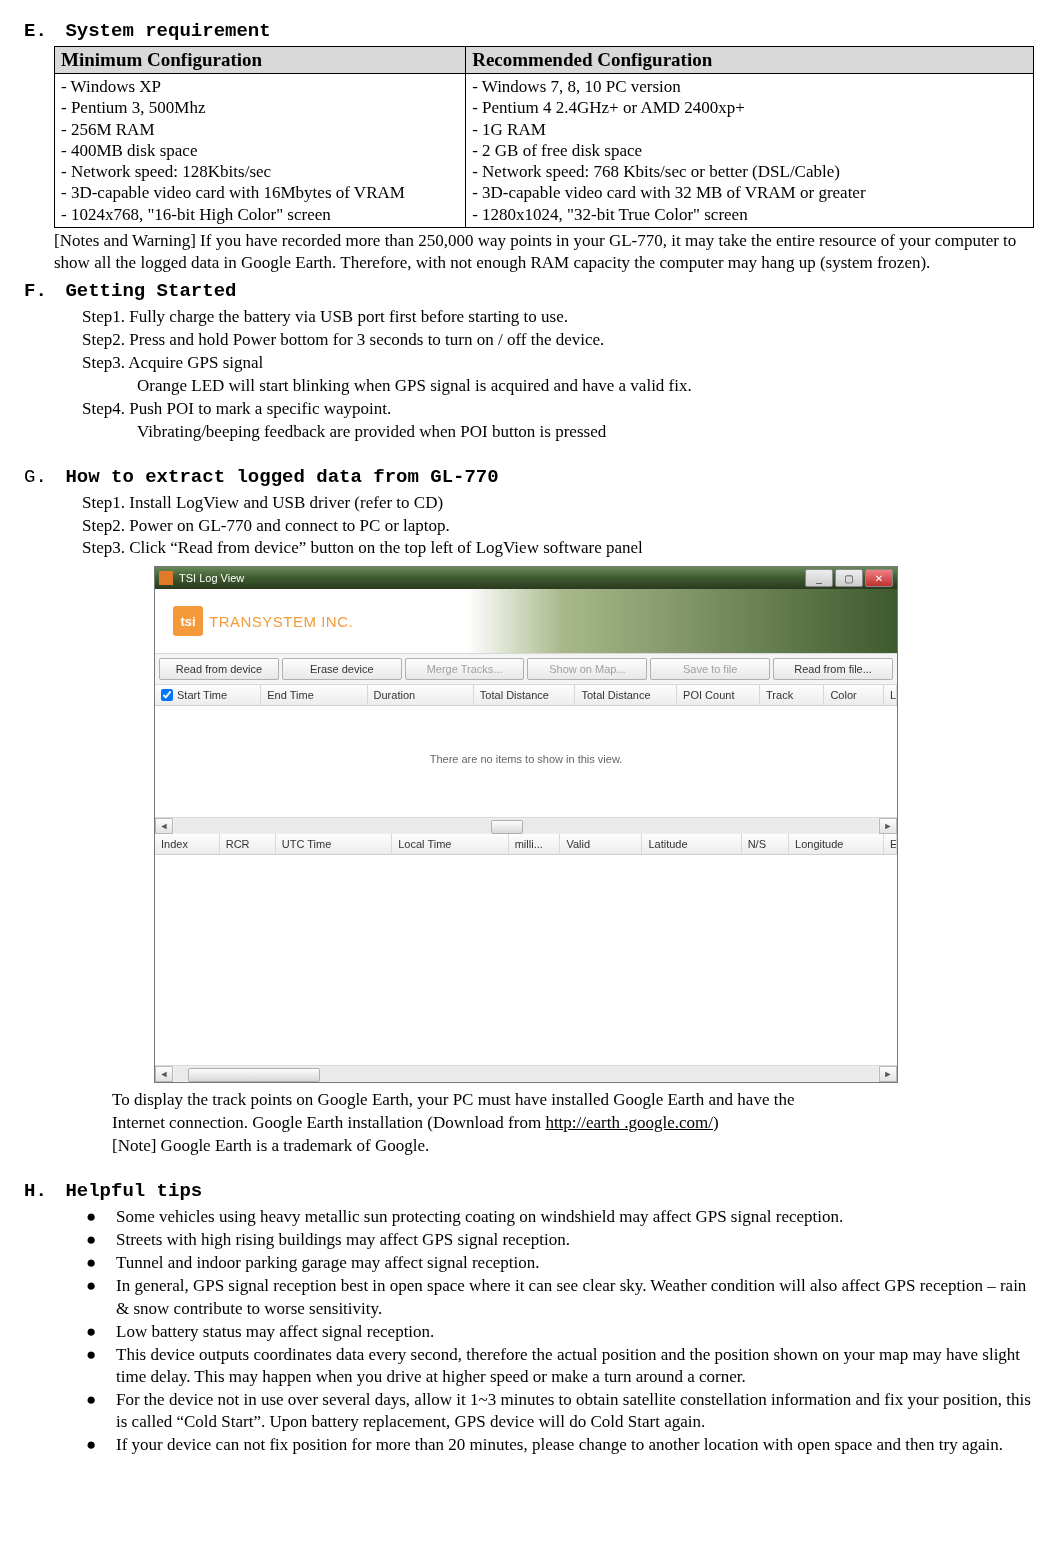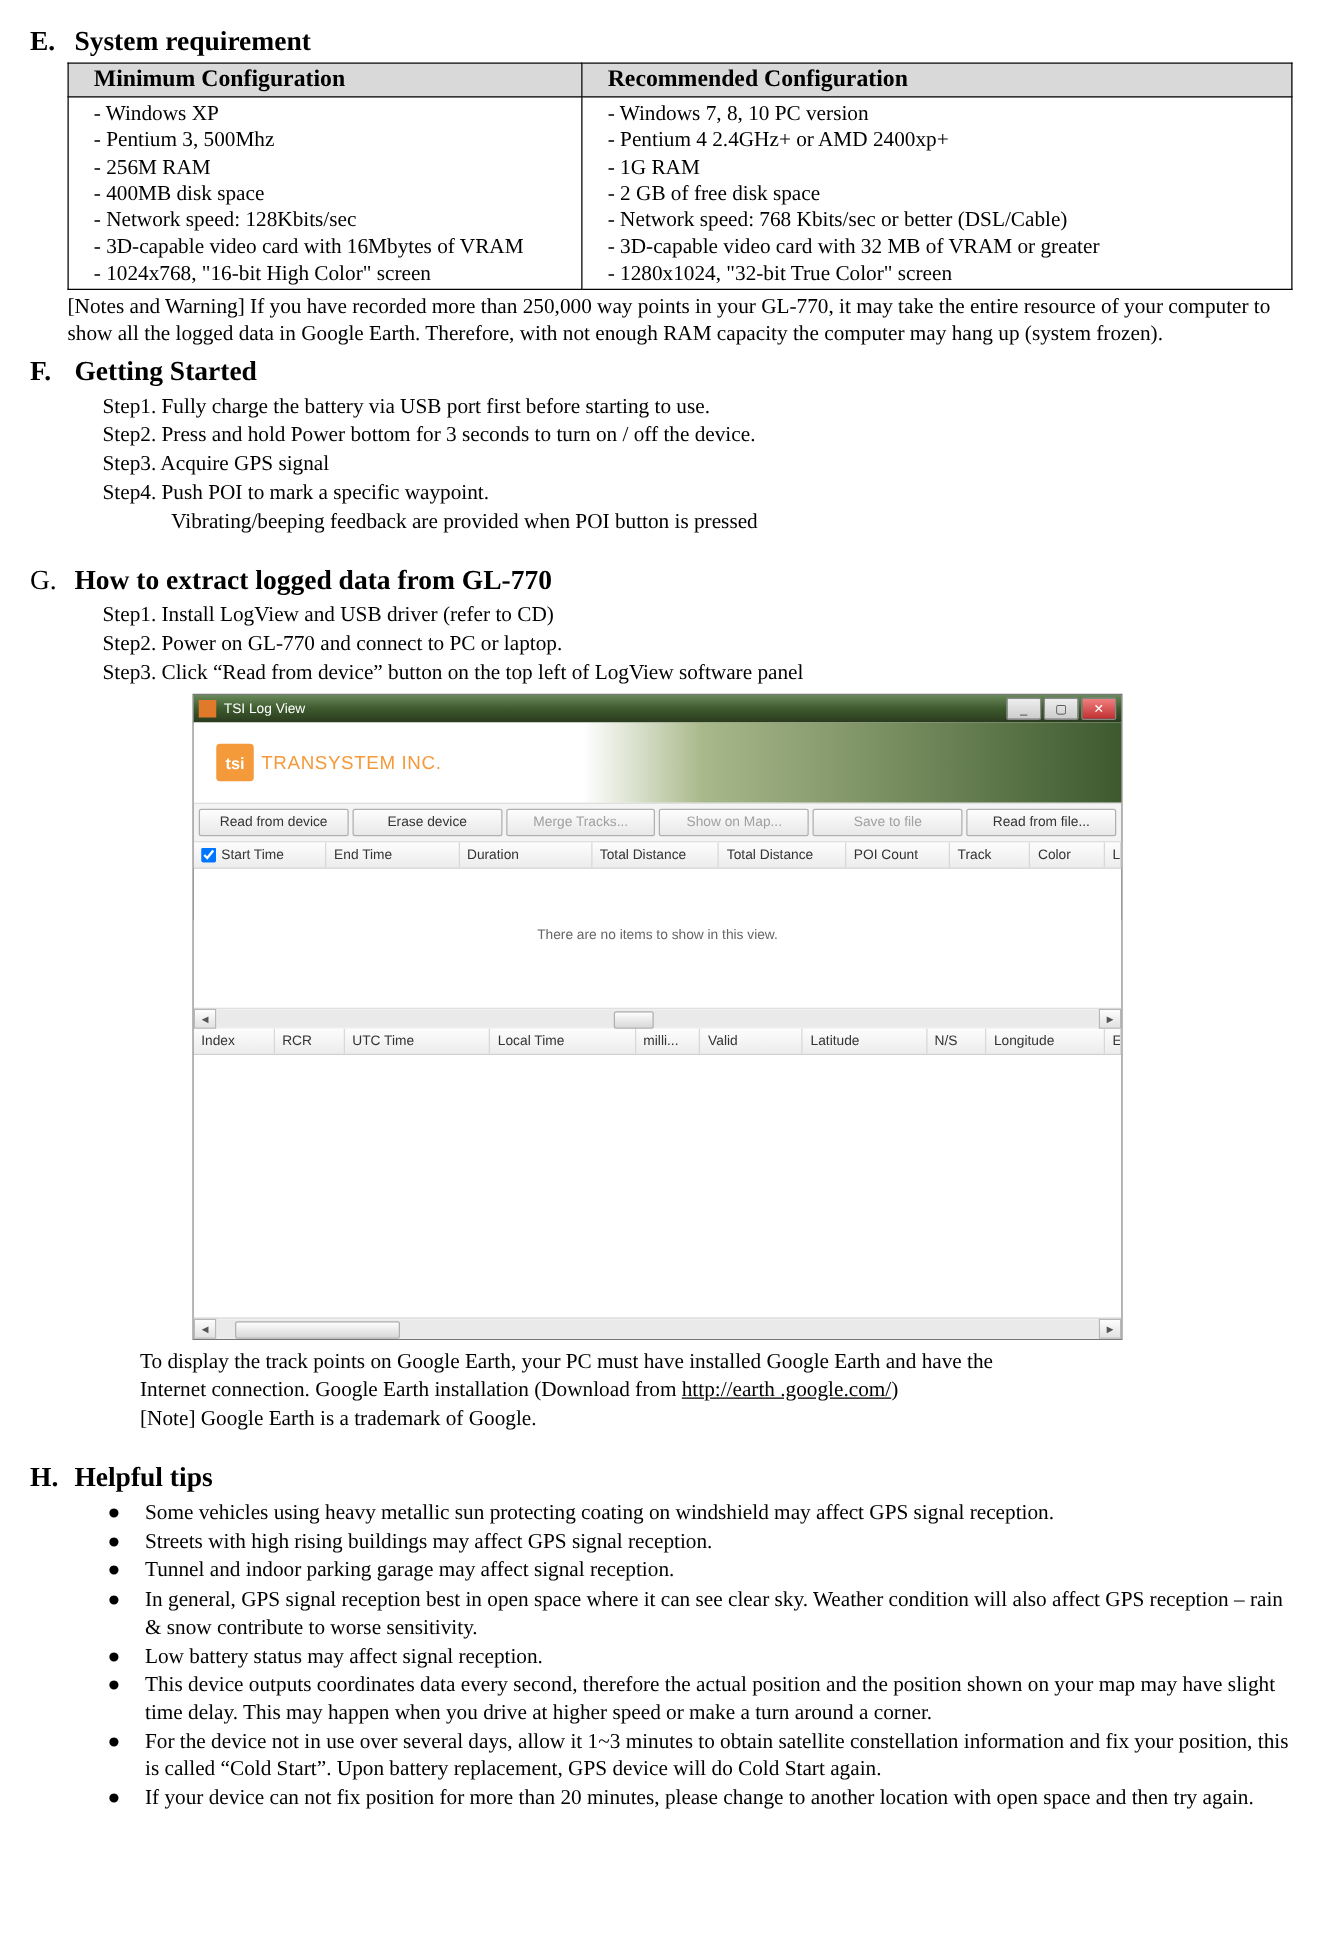--- a/index.html
+++ b/index.html
@@ -7,37 +7,38 @@
     font-size: 17px;
     color: #000;
     margin: 0;
     padding: 18px 24px 40px 24px;
     width: 1058px;
     box-sizing: border-box;
     background: #fff;
   }
   .section-head {
     font-weight: bold;
-    font-size: 22px;
+    font-size: 19px;
     margin: 2px 0 4px 0;
+    font-family: Liberation Mono, monospace;
   }
   .section-head .letter {
     display: inline-block;
     width: 30px;
   }
   table.req {
     border-collapse: collapse;
     width: 100%;
     margin: 2px 0 2px 30px;
     width: calc(100% - 30px);
   }
   table.req th, table.req td {
     border: 1px solid #000;
     vertical-align: top;
-    padding: 2px 20px;
+    padding: 2px 6px;
     text-align: left;
   }
   table.req th {
     background: #d9d9d9;
     font-size: 19px;
     font-weight: bold;
   }
   table.req td {
     font-size: 17px;
     line-height: 1.25;
@@ -270,20 +271,21 @@
 
 
 <div class="section-head">
   <span class="letter">F.</span>
   <span>Getting Started</span>
 </div>
 <div class="steps">
   <div>Step1. Fully charge the battery via USB port first before starting to use.</div>
   <div>Step2. Press and hold Power bottom for 3 seconds to turn on / off the device.</div>
   <div>Step3. Acquire GPS signal</div>
+  <div class="sub">Orange LED will start blinking when GPS signal is acquired and have a valid fix.</div>
   <div>Step4. Push POI to mark a specific waypoint.</div>
   <div class="sub">Vibrating/beeping feedback are provided when POI button is pressed</div>
 </div>
 
 <br>
 
 
 <div class="section-head">
   <span class="letter" style="font-weight:normal">G.</span>
   <span>How to extract logged data from GL-770</span>

